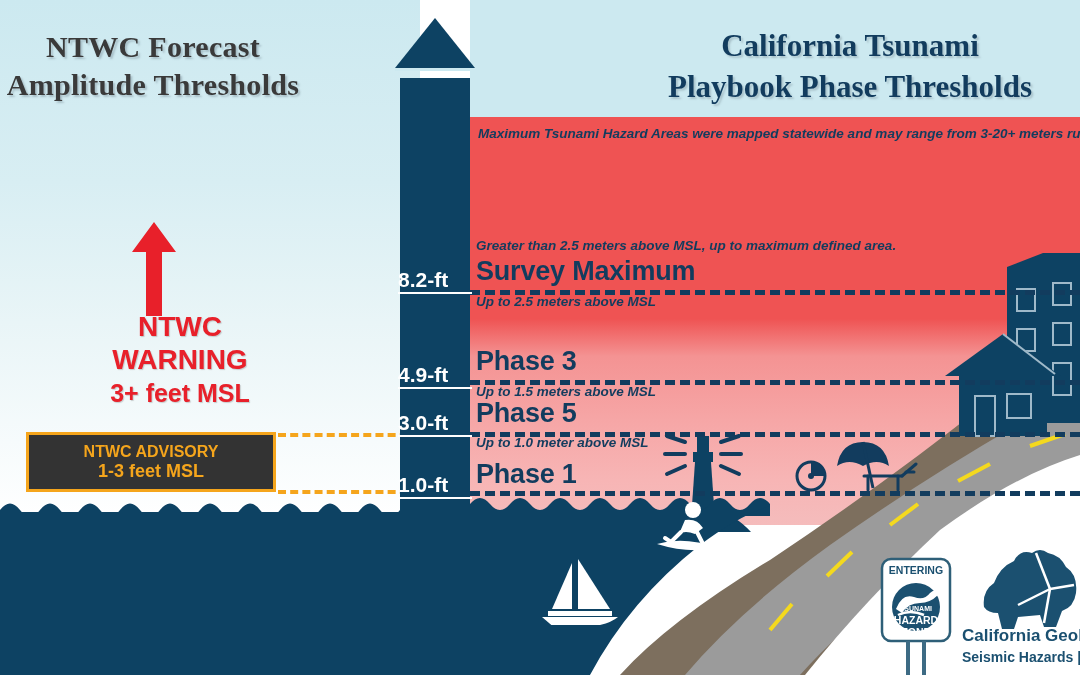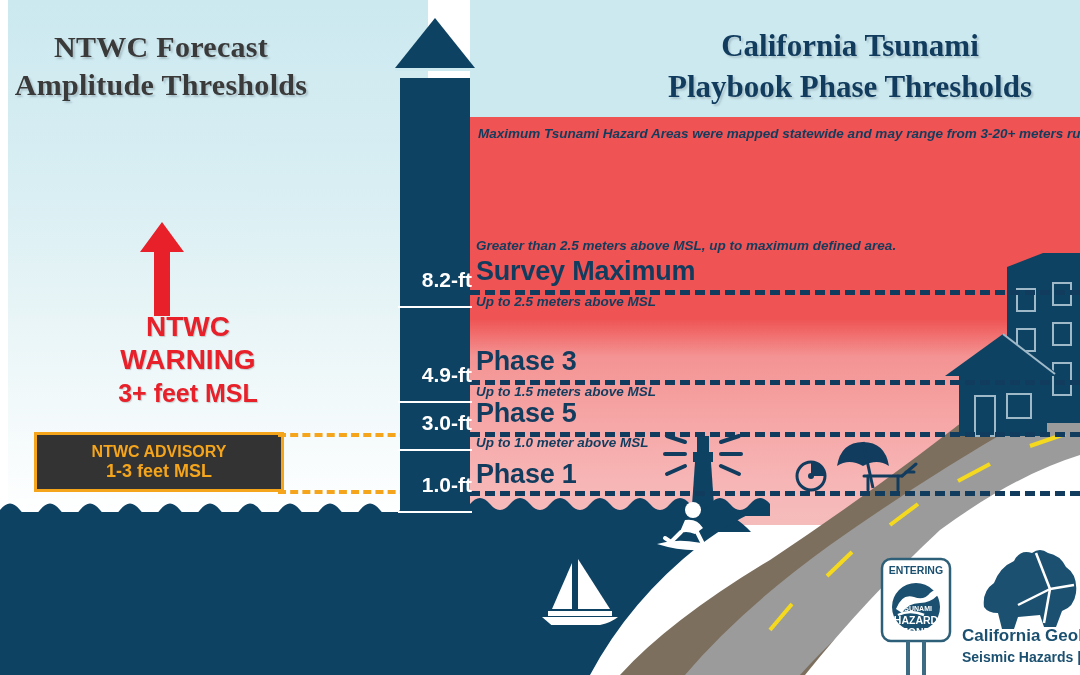--- a/index.html
+++ b/index.html
@@ -6,21 +6,21 @@
   html,body { width:1080px; height:675px; overflow:hidden; }
   body {
     font-family:"Liberation Sans", sans-serif;
     background:#ffffff;
     position:relative;
   }
   #stage { position:absolute; inset:0; width:1080px; height:675px; overflow:hidden; }
 
   
   .left-panel {
-    position:absolute; left:8px; top:0; width:420px; height:520px;
+    position:absolute; left:0; top:0; width:420px; height:520px;
     background:linear-gradient(180deg,#cce9f0 0%,#d8eef3 35%,#e9f5f7 62%,#f6fbfc 85%,#ffffff 100%);
     padding-left:24px;
   }
   .left-title {
     position:absolute; left:-42px; top:28px; width:390px;
     text-align:center;
     font-family:"Liberation Serif", serif;
     font-weight:bold; font-size:30px; line-height:1.28;
     color:#3a3a3a;
     text-shadow:2px 2px 2px rgba(120,140,150,.45);
@@ -65,23 +65,23 @@
 
   
   .tower-cap {
     position:absolute; left:395px; top:18px; width:80px; height:56px;
   }
   .tower-body {
     position:absolute; left:400px; top:78px; width:70px; height:597px;
     background:#0d4263;
   }
   .ft-label {
-    position:absolute; left:398px; width:74px; text-align:right;
+    position:absolute; left:398px; width:74px; text-align:left;
     color:#ffffff; font-weight:bold; font-size:21px;
-    border-bottom:2px solid #ffffff; padding-bottom:14px;
+    border-bottom:2px solid #ffffff; padding-bottom:0;
   }
 
   
   .scene {
     position:absolute; left:470px; top:0; width:610px; height:675px;
     background:#ffffff; overflow:hidden;
   }
   .sky-top {
     position:absolute; left:0; top:0; width:610px; height:117px;
     background:#cce9f0;

